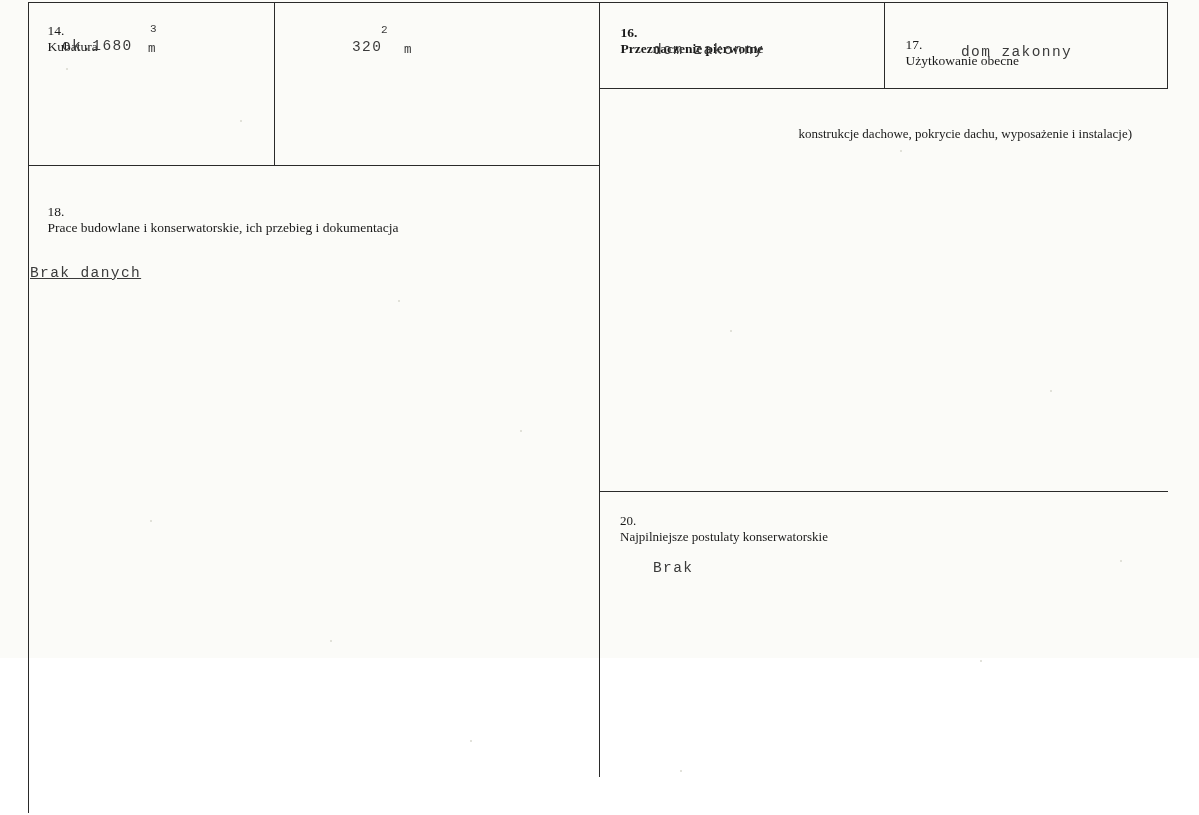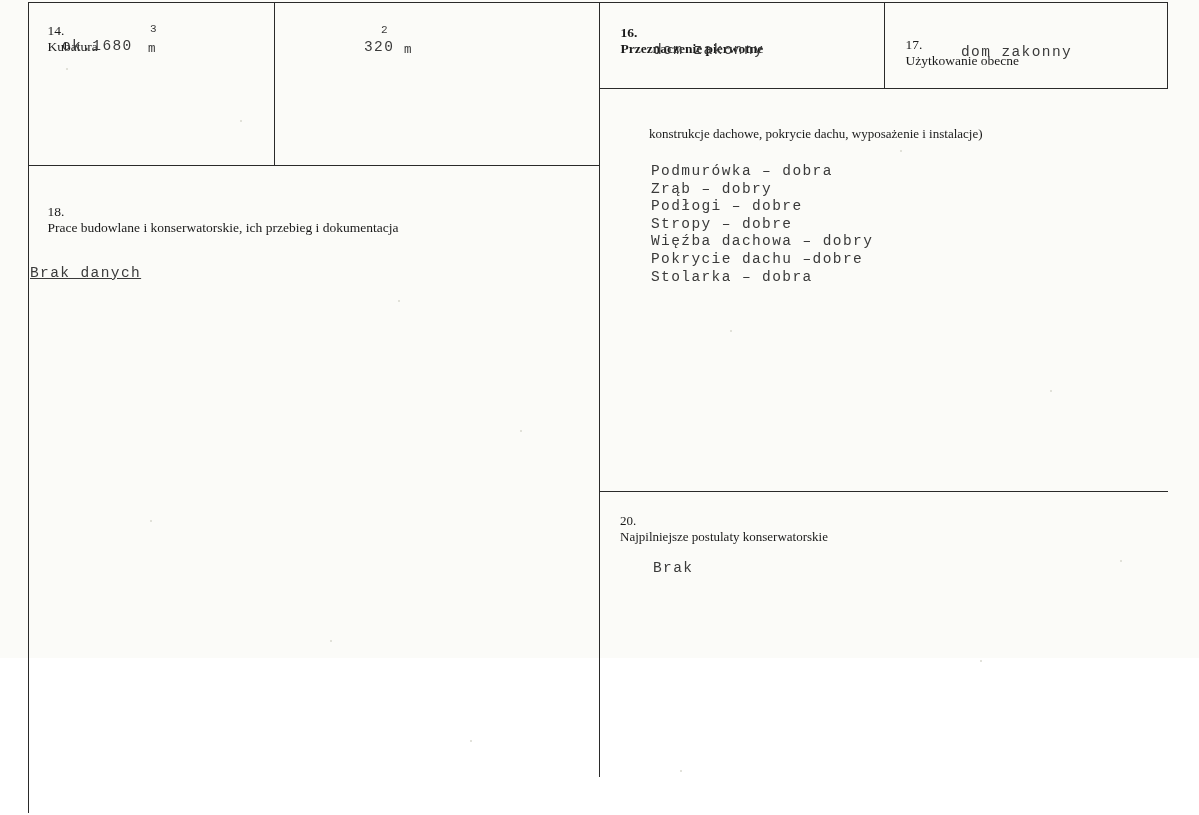--- a/index.html
+++ b/index.html
@@ -109,51 +109,44 @@
 
   <div class="field-label" style="left:34px; top:7px;">
     <span>14.</span>
     <span>Kubatura</span>
   </div>
   <div class="sup" style="left:150px; top:23px;">3</div>
   <div class="typed" style="left:62px; top:37px;">ok.1680</div>
   <div class="typed unit" style="left:148px; top:40px;">m</div>
 
   <div class="sup" style="left:381px; top:24px;">2</div>
-  <div class="typed" style="left:364px; top:38px;">320</div>
+  <div class="typed" style="left:352px; top:38px;">320</div>
   <div class="typed unit" style="left:404px; top:41px;">m</div>
 
   <div class="field-label" style="left:607px; top:9px;font-weight:bold;">
     <span>16.</span>
     <span>Przeznaczenie pierwotne</span>
   </div>
   <div class="typed" style="left:653px; top:41px;">dom zakonny</div>
 
   <div class="field-label" style="left:892px; top:21px;">
     <span>17.</span>
     <span>Użytkowanie obecne</span>
   </div>
   <div class="typed" style="left:961px; top:43px;">dom zakonny</div>
 
   <div class="field-label" style="left:34px; top:188px;">
     <span>18.</span>
     <span>Prace budowlane i konserwatorskie, ich przebieg i dokumentacja</span>
   </div>
   <div class="typed" style="left:30px; top:264px;text-decoration:underline;">Brak danych</div>
 
-  <div class="field-label small" style="left:636px; top:110px; width:540px;">
+  <div class="field-label small" style="left:592px; top:110px; width:540px;text-align:right;">
     <span>konstrukcje dachowe, pokrycie dachu, wyposażenie i instalacje)</span>
   </div>
-  <div class="typed multi" style="left:651px; top:163px;">Podmurówka – dobra
-Zrąb – dobry
-Podłogi – dobre
-Stropy – dobre
-Więźba dachowa – dobry
-Pokrycie dachu –dobre
-Stolarka – dobra</div>
 
   <div class="field-label small" style="left:607px; top:497px;font-family:Liberation Serif, serif;">
     <span>20.</span>
     <span>Najpilniejsze postulaty konserwatorskie</span>
   </div>
   <div class="typed" style="left:653px; top:559px;text-align:center;">Brak</div>
 
 </div>
 
 </body></html>

